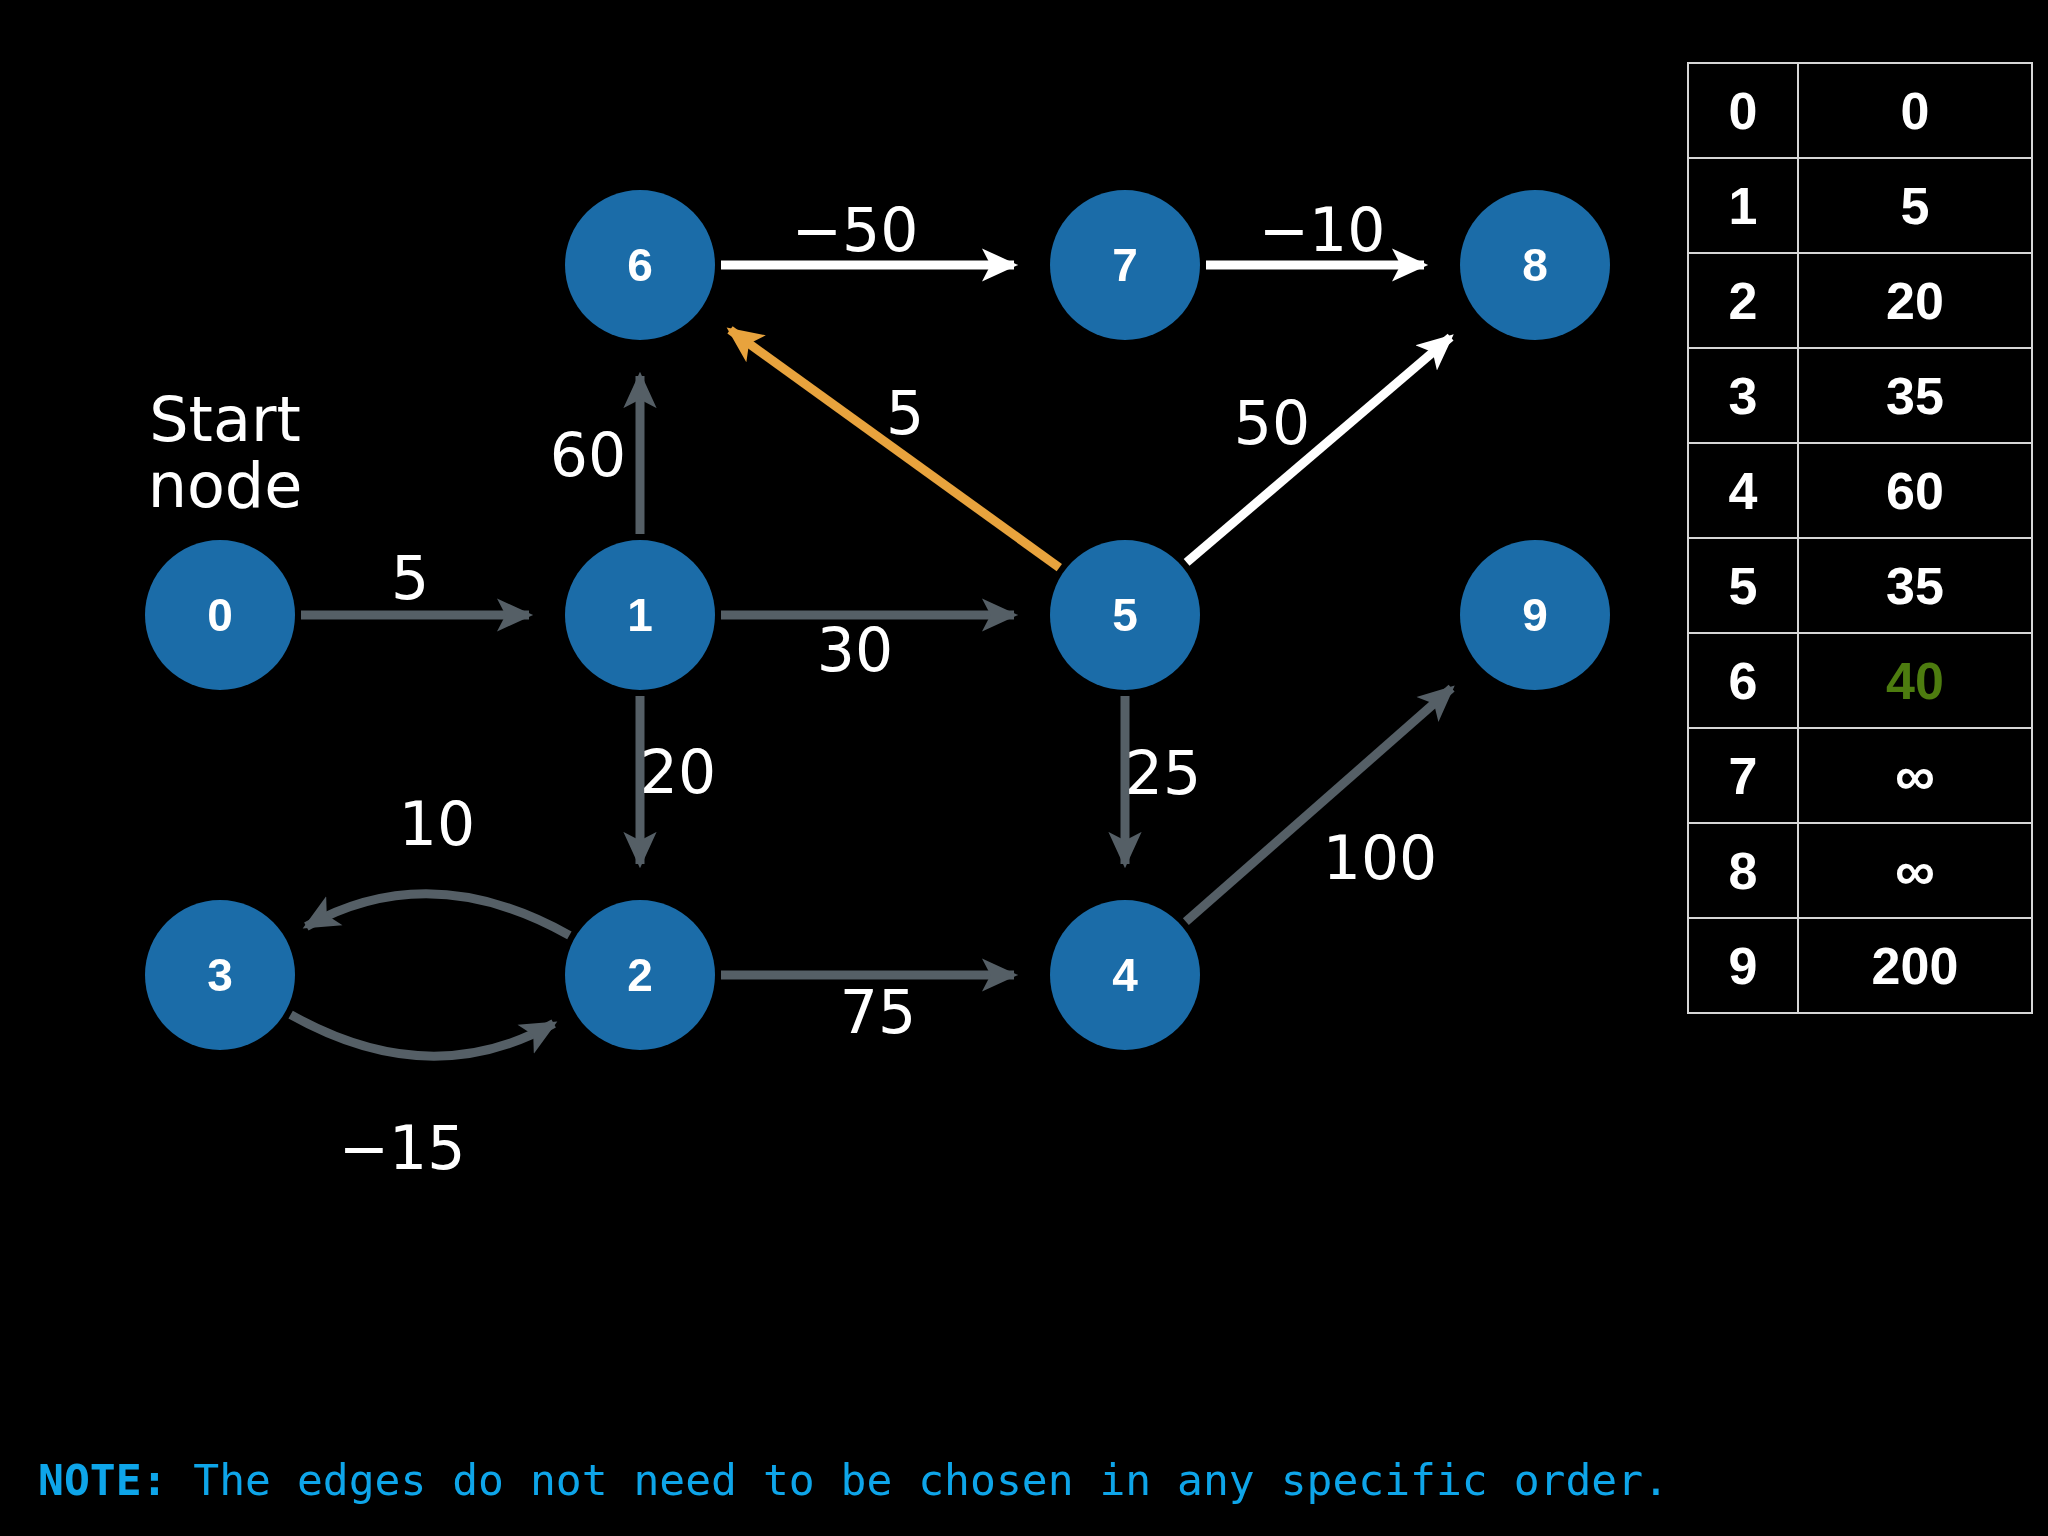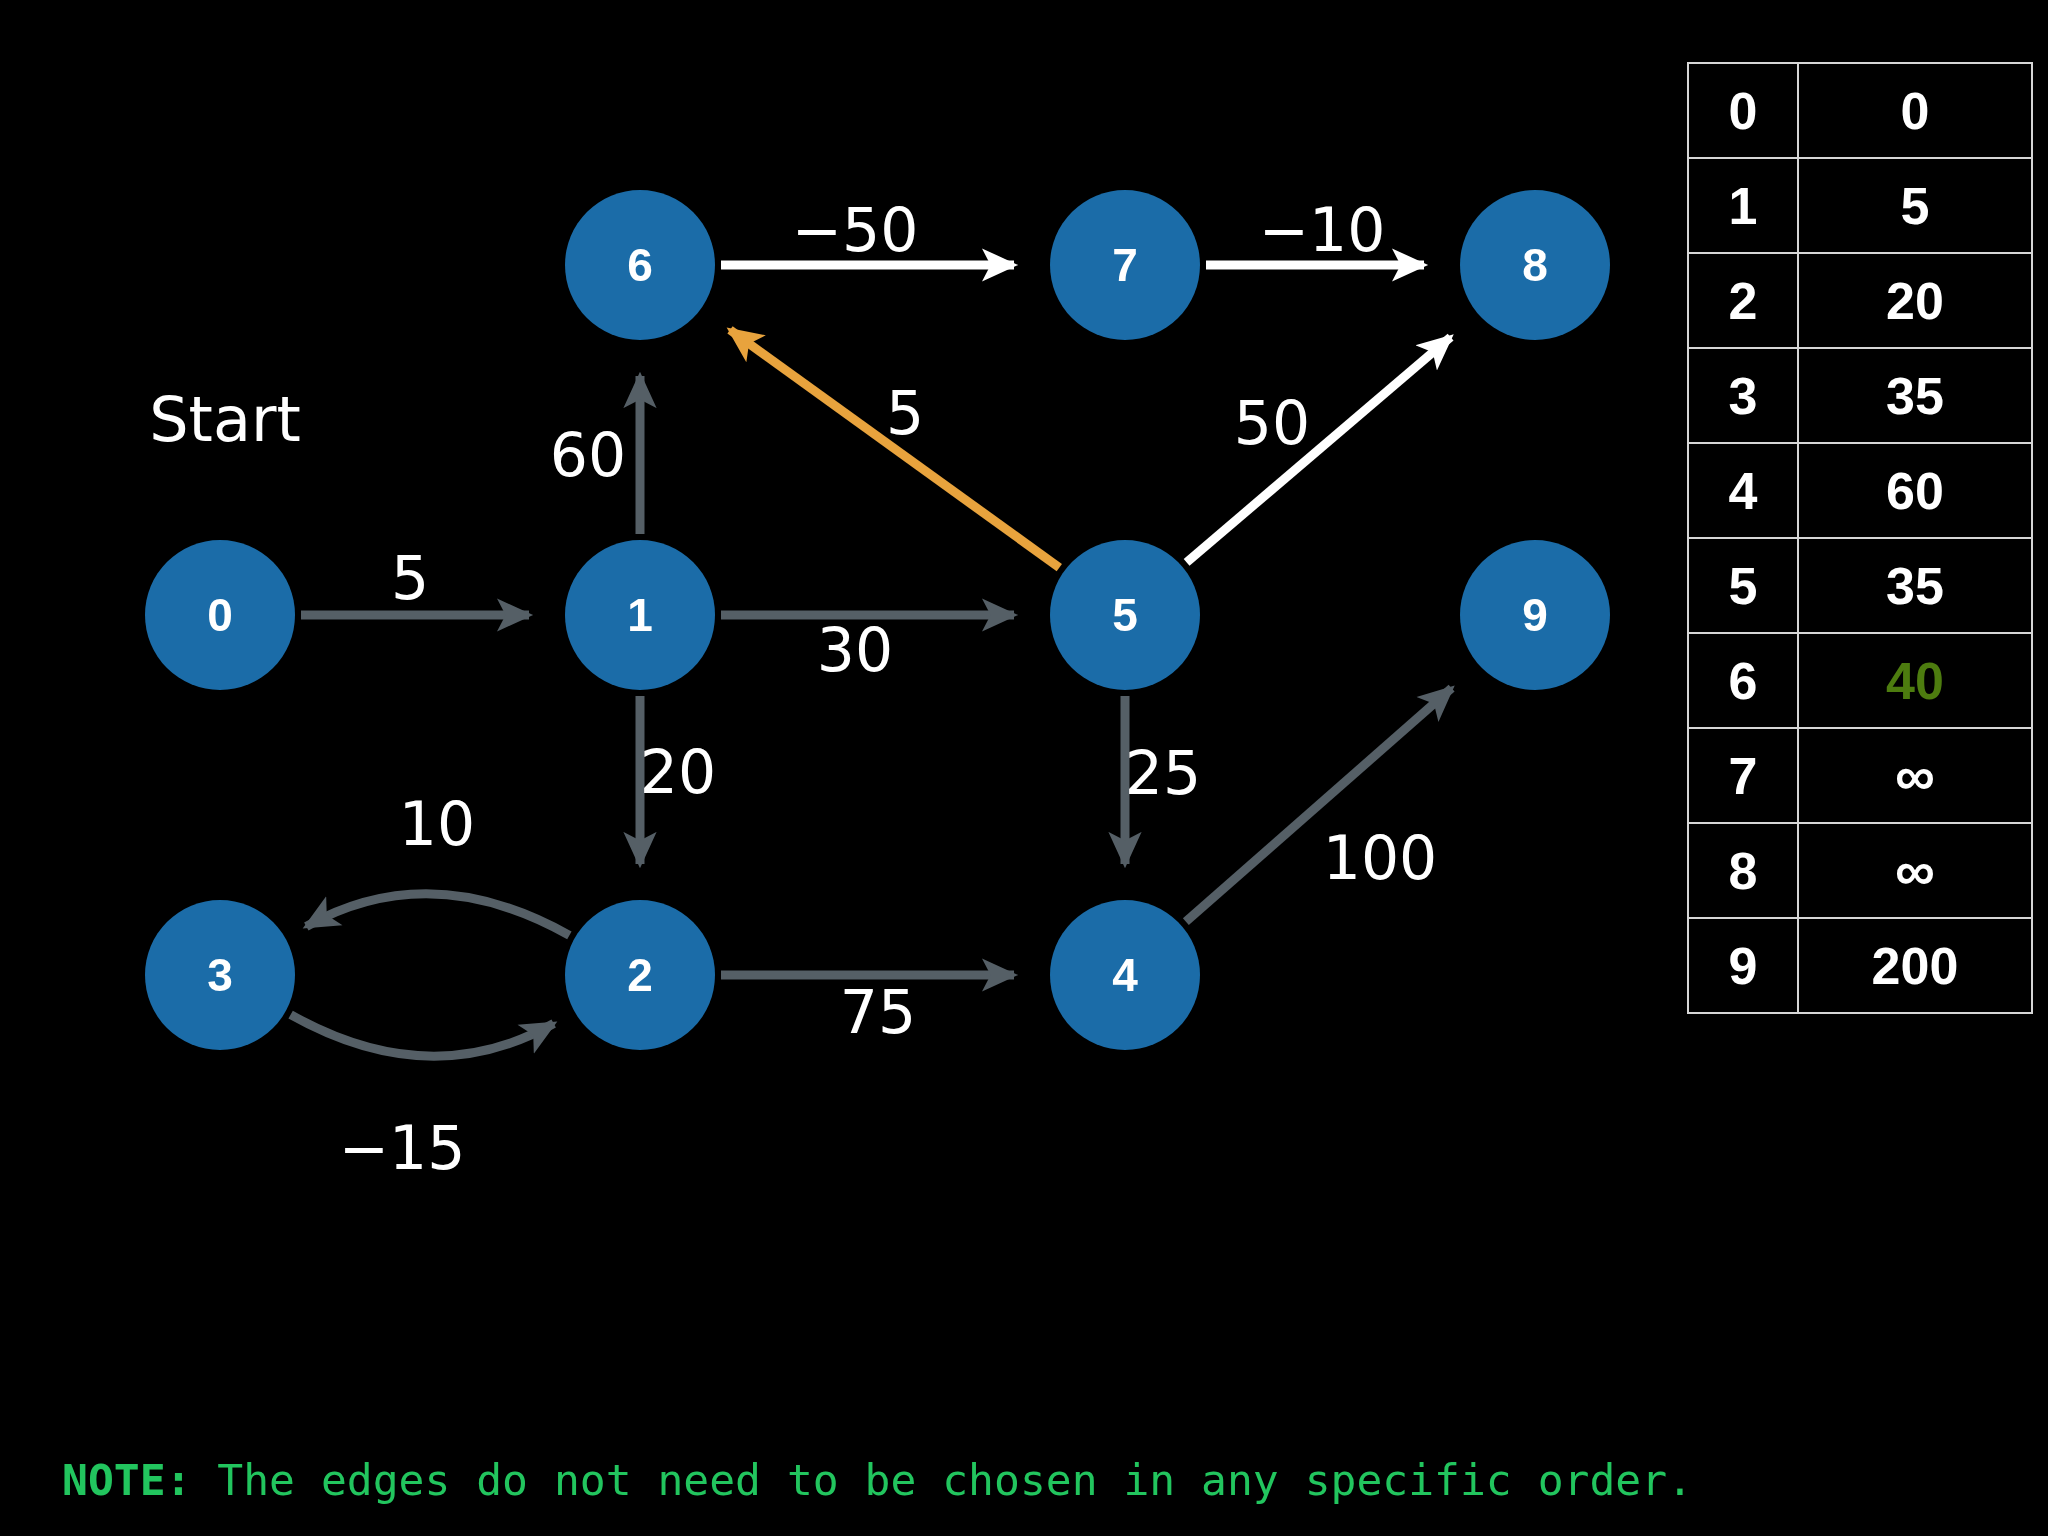--- a/index.html
+++ b/index.html
@@ -106,24 +106,23 @@
   #dist-table td.highlight { color: #4d7c0f; }
   .inf-glyph { font-size: 56px; }
 
   
   #note-bar {
     position: absolute;
     left: 38px;
     top: 1455px;
     font-family: "DejaVu Sans Mono", monospace;
     font-size: 43px;
-    color: #22c55e;
+    color: #0ea5e9;
     white-space: nowrap;
     letter-spacing: 0px;
-    margin-left: 24px;
   }
   #note-bar .note-kw {
     font-weight: bold;
   }
 </style>
 </head>
 <body>
 
 <div id="graph-canvas">
   <svg id="graph-svg" viewBox="0 0 1680 1420" xmlns="http://www.w3.org/2000/svg">
@@ -195,20 +194,21 @@
       <div class="edge-label" style="left: 1163px; top: 773px;">25</div>
       <div class="edge-label" style="left: 1380px; top: 858px;">100</div>
       <div class="edge-label" style="left: 855px; top: 230px;">−50</div>
       <div class="edge-label" style="left: 1322px; top: 230px;">−10</div>
       <div class="edge-label" style="left: 1272px; top: 423px;">50</div>
       <div class="edge-label" style="left: 905px; top: 413px;">5</div>
     </div>
 
   <div id="start-node-label">
     <span>Start</span>
+    <span>node</span>
   </div>
 </div>
 
 <table id="dist-table">
   <tbody id="dist-table-body">
       <tr>
         <td class="col-index">0</td>
         <td class="col-value">0</td>
       </tr>
       <tr>

